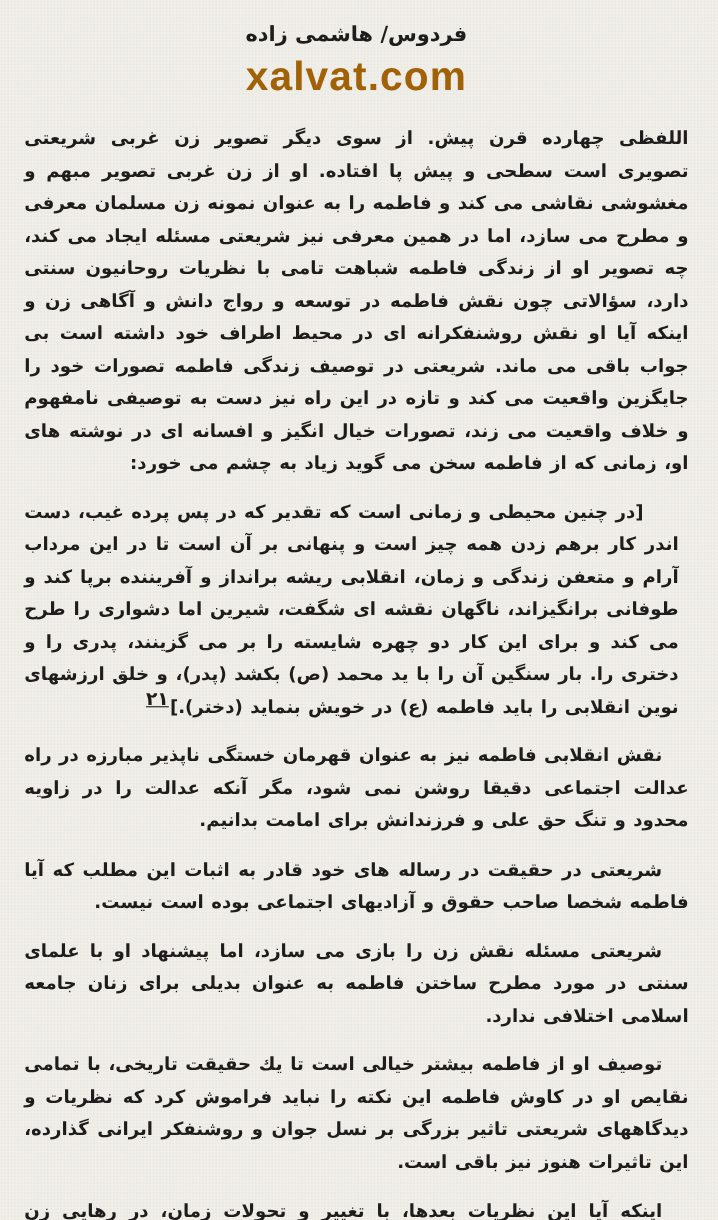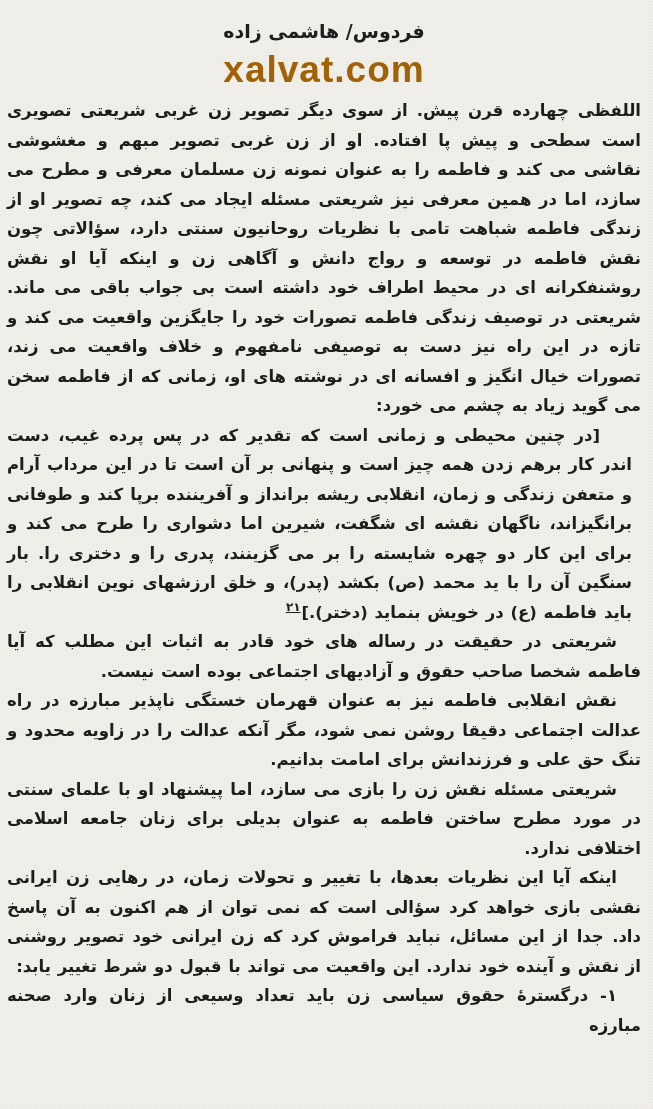--- a/index.html
+++ b/index.html
@@ -45,37 +45,37 @@
   }
   .article-body {
     flex: 1 1 auto;
     font-size: 16.5px;
     font-weight: bold;
     line-height: 29.5px;
     text-align: justify;
     word-spacing: 1px;
   }
   .article-body p {
-    margin: 0;
+    margin: 15px;
   }
   p.para {
     text-indent: 24px;
   }
   p.para-continuation {
     text-indent: 0;
   }
   p.quote-block {
     padding-right: 9px;
     text-indent: 32px;
   }
   p.numbered-item {
     text-indent: 24px;
   }
   sup.footnote {
-    font-size: 12px;
+    font-size: 17px;
     line-height: 0;
     vertical-align: super;
     margin-right: 1px;
     text-decoration: underline;
   }
 </style>
 </head>
 <body>
 
 <div class="page">
@@ -83,26 +83,27 @@
   <div class="author-header">فردوس/ هاشمی زاده</div>
 
   <div class="watermark">xalvat.com</div>
 
   <div class="article-body">
 
     <p class="para-continuation">اللفظی چهارده قرن پیش. از سوی دیگر تصویر زن غربی شریعتی تصویری است سطحی و پیش پا افتاده. او از زن غربی تصویر مبهم و مغشوشی نقاشی می کند و فاطمه را به عنوان نمونه زن مسلمان معرفی و مطرح می سازد، اما در همین معرفی نیز شریعتی مسئله ایجاد می کند، چه تصویر او از زندگی فاطمه شباهت تامی با نظریات روحانیون سنتی دارد، سؤالاتی چون نقش فاطمه در توسعه و رواج دانش و آگاهی زن و اینکه آیا او نقش روشنفکرانه ای در محیط اطراف خود داشته است بی جواب باقی می ماند. شریعتی در توصیف زندگی فاطمه تصورات خود را جایگزین واقعیت می کند و تازه در این راه نیز دست به توصیفی نامفهوم و خلاف واقعیت می زند، تصورات خیال انگیز و افسانه ای در نوشته های او، زمانی که از فاطمه سخن می گوید زیاد به چشم می خورد:</p>
 
     <p class="quote-block"><span>[در چنین محیطی و زمانی است که تقدیر که در پس پرده غیب، دست اندر کار برهم زدن همه چیز است و پنهانی بر آن است تا در این مرداب آرام و متعفن زندگی و زمان، انقلابی ریشه برانداز و آفریننده برپا کند و طوفانی برانگیزاند، ناگهان نقشه ای شگفت، شیرین اما دشواری را طرح می کند و برای این کار دو چهره شایسته را بر می گزینند، پدری را و دختری را. بار سنگین آن را با ید محمد (ص) بکشد (پدر)، و خلق ارزشهای نوین انقلابی را باید فاطمه (ع) در خویش بنماید (دختر).]</span><sup class="footnote">۲۱</sup></p>
 
+    <p class="para">نقش انقلابی فاطمه نیز به عنوان قهرمان خستگی ناپذیر مبارزه در راه عدالت اجتماعی دقیقا روشن نمی شود، مگر آنکه عدالت را در زاویه محدود و تنگ حق علی و فرزندانش برای امامت بدانیم.</p>
+
     <p class="para">شریعتی در حقیقت در رساله های خود قادر به اثبات این مطلب که آیا فاطمه شخصا صاحب حقوق و آزادیهای اجتماعی بوده است نیست.</p>
-
-    <p class="para">نقش انقلابی فاطمه نیز به عنوان قهرمان خستگی ناپذیر مبارزه در راه عدالت اجتماعی دقیقا روشن نمی شود، مگر آنکه عدالت را در زاویه محدود و تنگ حق علی و فرزندانش برای امامت بدانیم.</p>
 
     <p class="para">شریعتی مسئله نقش زن را بازی می سازد، اما پیشنهاد او با علمای سنتی در مورد مطرح ساختن فاطمه به عنوان بدیلی برای زنان جامعه اسلامی اختلافی ندارد.</p>
 
+    <p class="para">توصیف او از فاطمه بیشتر خیالی است تا یك حقیقت تاریخی، با تمامی نقایص او در کاوش فاطمه این نکته را نباید فراموش کرد که نظریات و دیدگاههای شریعتی تاثیر بزرگی بر نسل جوان و روشنفکر ایرانی گذارده، این تاثیرات هنوز نیز باقی است.</p>
 
     <p class="para">اینکه آیا این نظریات بعدها، با تغییر و تحولات زمان، در رهایی زن ایرانی نقشی بازی خواهد کرد سؤالی است که نمی توان از هم اکنون به آن پاسخ داد. جدا از این مسائل، نباید فراموش کرد که زن ایرانی خود تصویر روشنی از نقش و آینده خود ندارد. این واقعیت می تواند با قبول دو شرط تغییر یابد:</p>
 
     <p class="numbered-item">۱- درگسترهٔ حقوق سیاسی زن باید تعداد وسیعی از زنان وارد صحنه مبارزه</p>
 
   </div>
 
 </div>
 
 </body></html>

